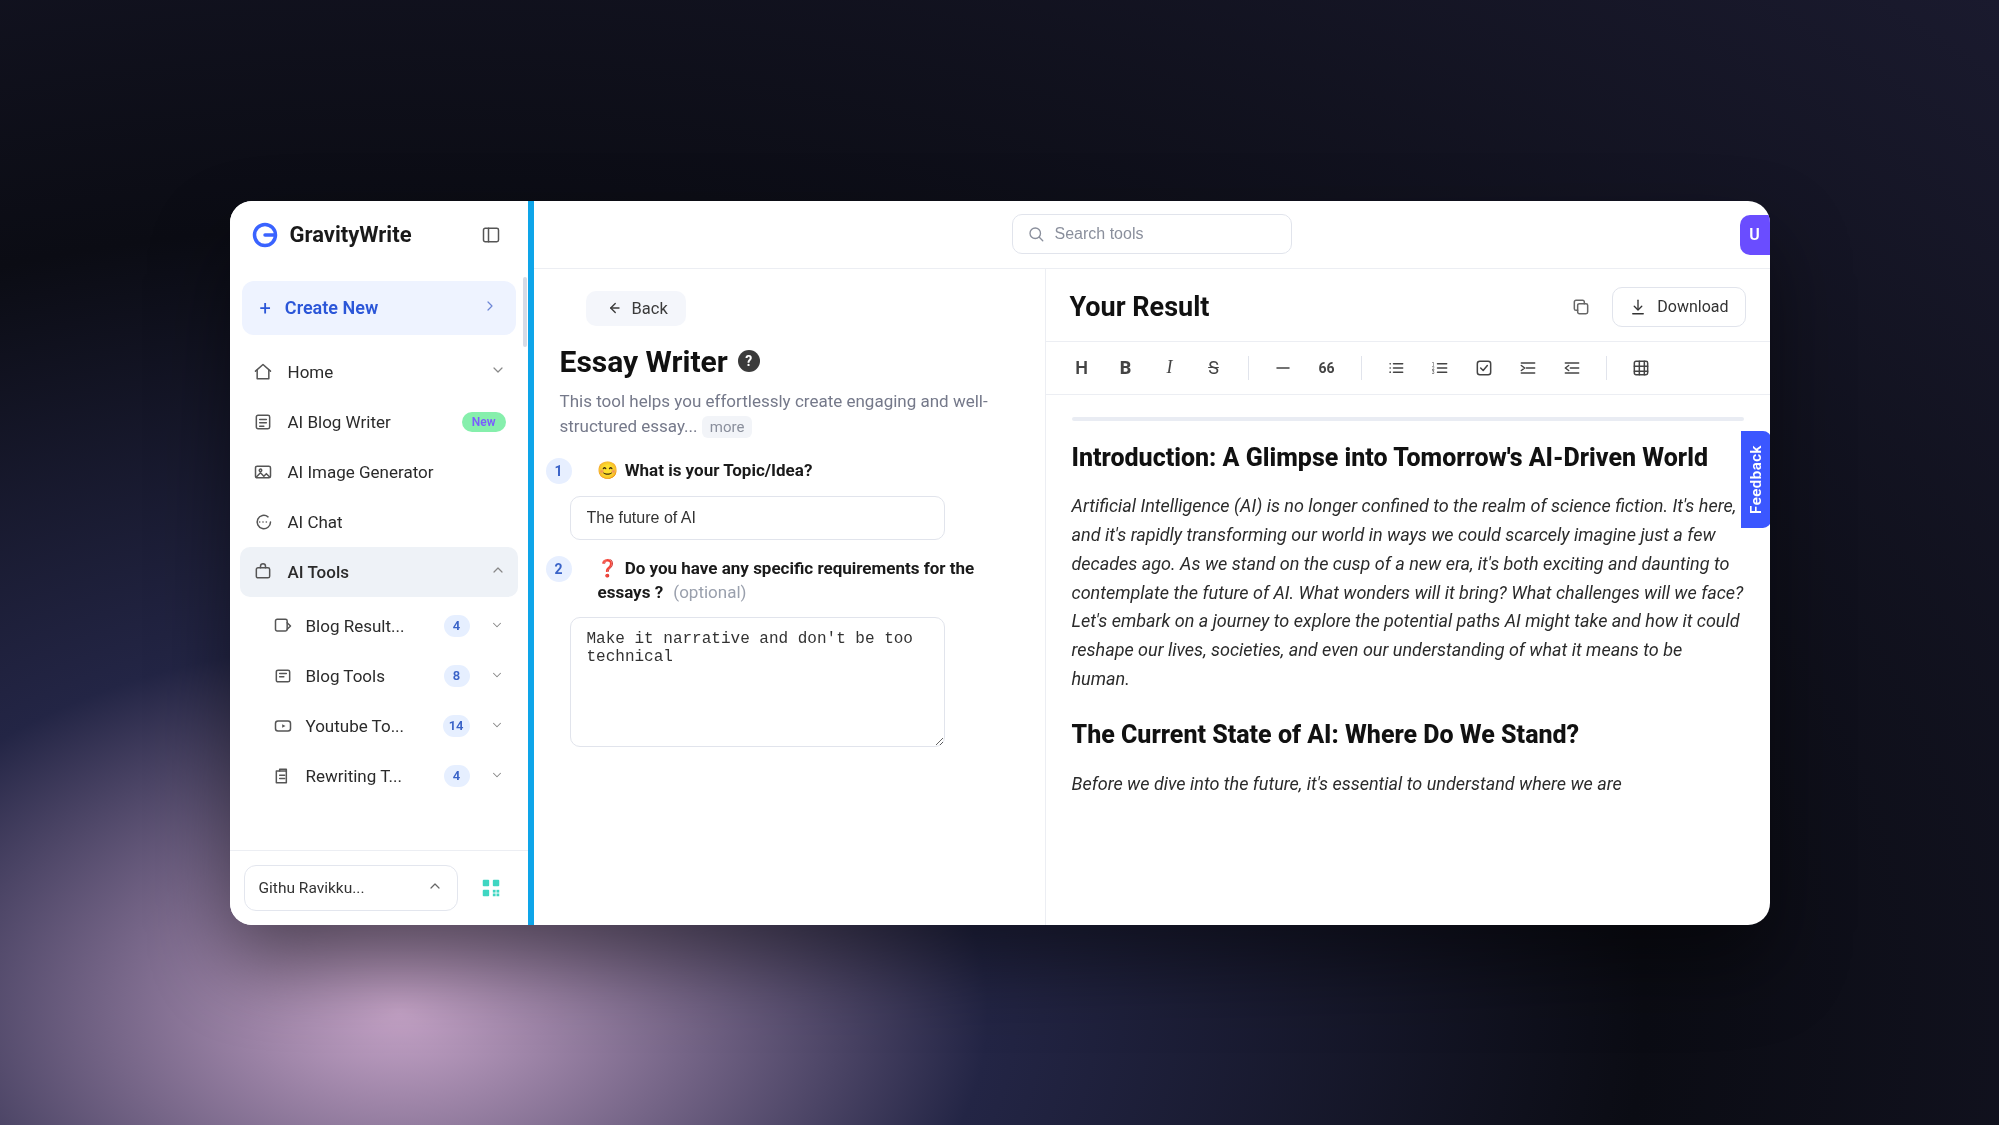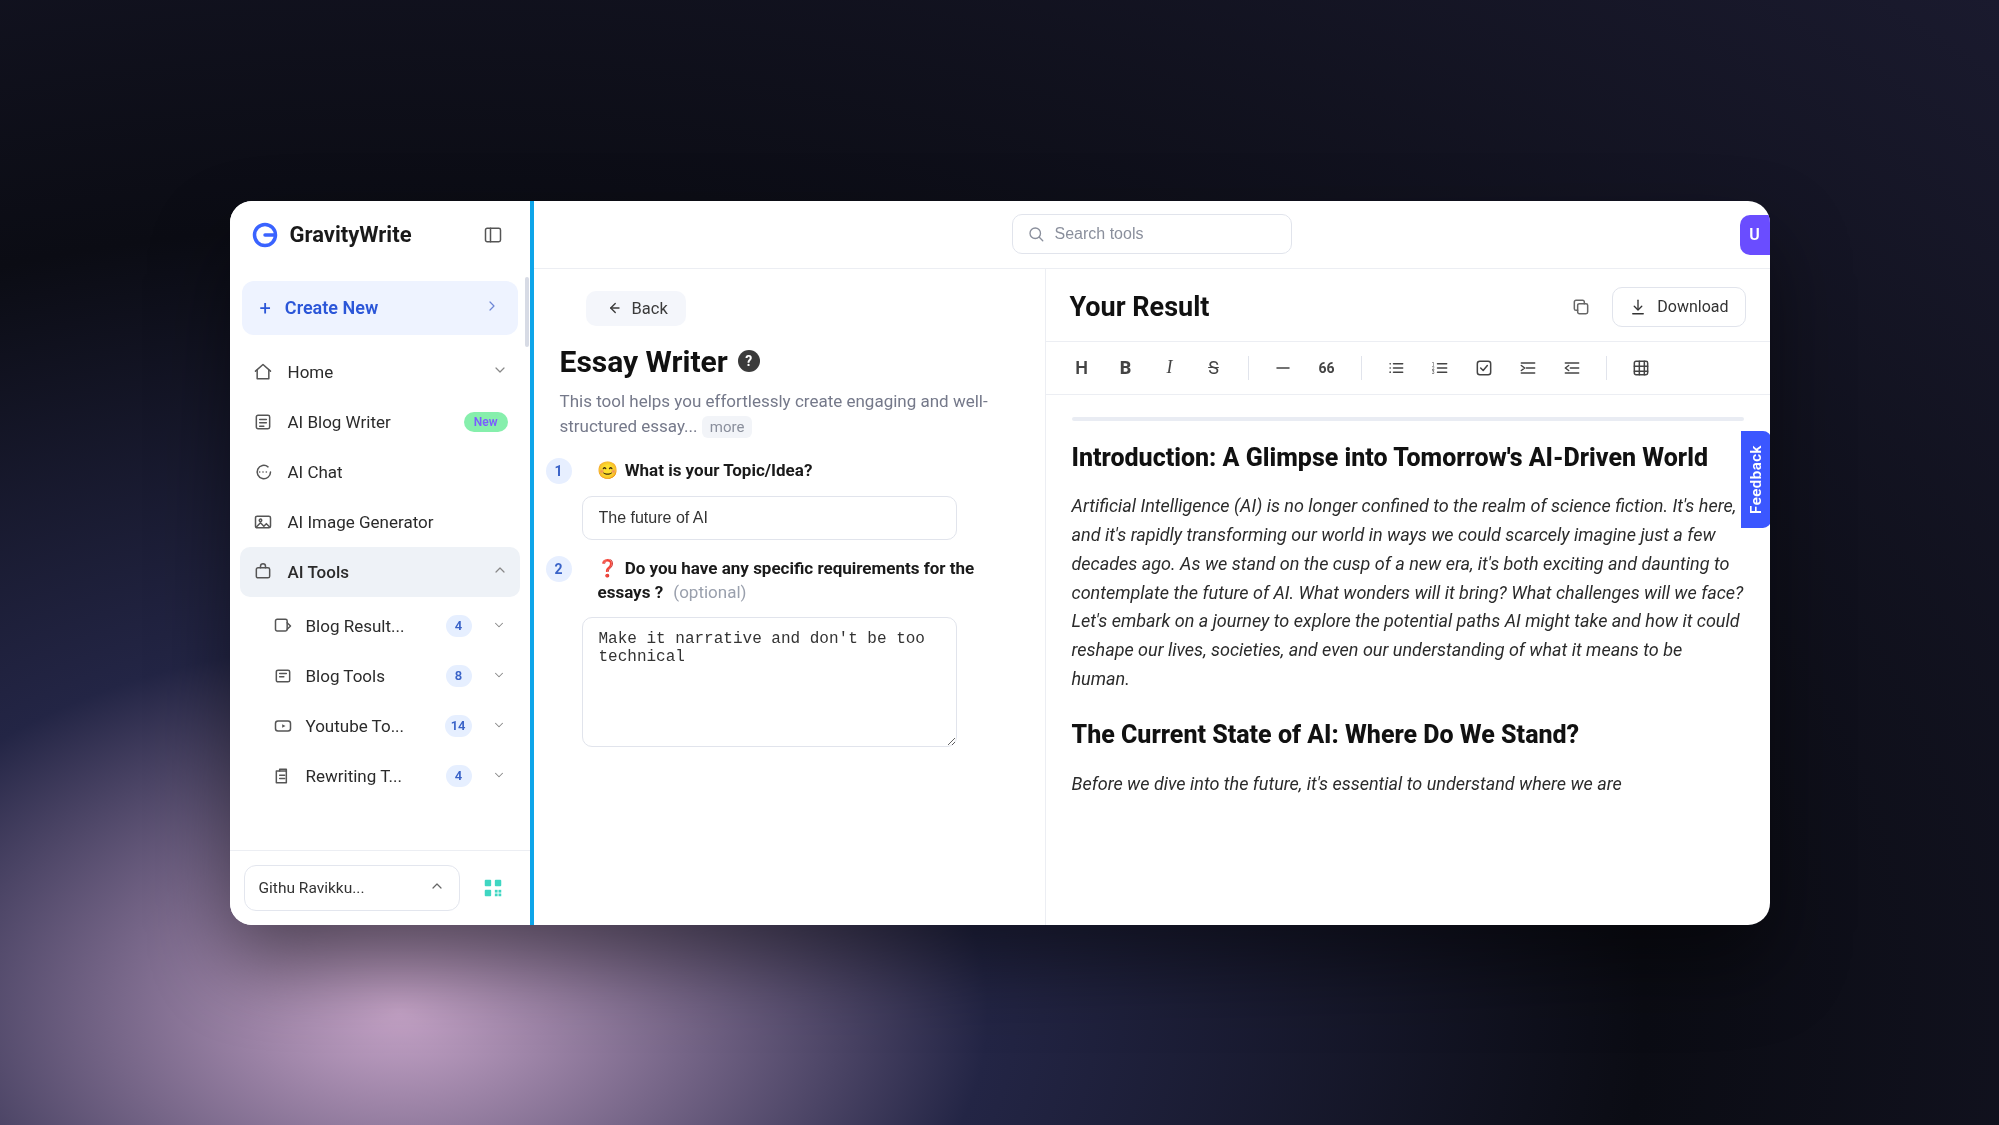--- a/index.html
+++ b/index.html
@@ -19,21 +19,21 @@
   background: #fff;
   border-radius: 22px;
   overflow: hidden;
   display: flex;
   box-shadow: 0 40px 80px rgba(0,0,0,.45);
   position: relative;
 }
 
 .sidebar {
   width: 304px;
-  border-right: 4px solid #0ea5e9;
+  border-right: 6px solid #0ea5e9;
   display: flex;
   flex-direction: column;
   background: #fff;
   position: relative;
 }
 .sidebar-scroll { overflow-y: auto; flex: 1; }
 .sb-header {
   height: 68px;
   display: flex;
   align-items: center;
@@ -183,21 +183,21 @@
 .q-row{display:flex;align-items:flex-start;gap:14px;}
 .step-bubble{
   width:26px;height:26px;border-radius:50%;
   background:#e7efff;color:#3a63c8;font-weight:700;font-size:14px;
   display:flex;align-items:center;justify-content:center;flex-shrink:0;
   position:relative;left:-12px;
 }
 .q-label{font-weight:700;font-size:17px;color:#1a1a1a;line-height:1.45;}
 .q-label .emoji{margin-right:6px;}
 .q-label .optional{font-weight:400;color:#9aa0ad;margin-left:6px;}
-.field-wrap{margin-left:24px;margin-top:12px;}
+.field-wrap{margin-left:12px;margin-top:12px;}
 .text-input, .textarea{
   width: 375px;
   border:1px solid #e1e4ec;border-radius:10px;
   font-size:16px;color:#333;background:#fff;
   padding:12px 16px;
 }
 .textarea{height:130px;resize:both;font-family:Liberation Mono, monospace;}
 
 .result-col{flex:1;display:flex;flex-direction:column;overflow:hidden;}
 .result-header{
@@ -299,37 +299,37 @@
                 <rect x="4" y="4" width="16" height="16" rx="2"></rect>
                 <path d="M8 9h8M8 13h8M8 17h5"></path>
               </svg>
             </span>
           <span>AI Blog Writer</span>
           <span class="badge-new">New</span>
         </div>
         <div class="nav-item">
           <span class="icon">
               <svg class="ico" width="20" height="20" viewBox="0 0 24 24">
+                <rect x="3" y="5" width="18" height="14" rx="2"></rect>
+                <circle cx="9" cy="10" r="1.5"></circle>
+                <path d="M4 18l5-5 4 4 3-3 4 4"></path>
+              </svg>
+            </span>
+          <span>AI Image Generator</span>
+        </div>
+        <div class="nav-item">
+          <span class="icon">
+              <svg class="ico" width="20" height="20" viewBox="0 0 24 24">
                 <path d="M21 12a8 8 0 1 1-3-6.2"></path>
                 <circle cx="12" cy="12" r="1" fill="currentColor" stroke="none"></circle>
                 <circle cx="8" cy="12" r="1" fill="currentColor" stroke="none"></circle>
                 <circle cx="16" cy="12" r="1" fill="currentColor" stroke="none"></circle>
               </svg>
             </span>
           <span>AI Chat</span>
-        </div>
-        <div class="nav-item">
-          <span class="icon">
-              <svg class="ico" width="20" height="20" viewBox="0 0 24 24">
-                <rect x="3" y="5" width="18" height="14" rx="2"></rect>
-                <circle cx="9" cy="10" r="1.5"></circle>
-                <path d="M4 18l5-5 4 4 3-3 4 4"></path>
-              </svg>
-            </span>
-          <span>AI Image Generator</span>
         </div>
         <div class="nav-item expanded">
           <span class="icon">
               <svg class="ico" width="20" height="20" viewBox="0 0 24 24">
                 <rect x="4" y="7" width="16" height="12" rx="2"></rect>
                 <path d="M9 7V5a3 3 0 0 1 6 0v2"></path>
               </svg>
             </span>
           <span>AI Tools</span>
           <span class="chev"><svg class="ico" width="16" height="16" viewBox="0 0 24 24">

